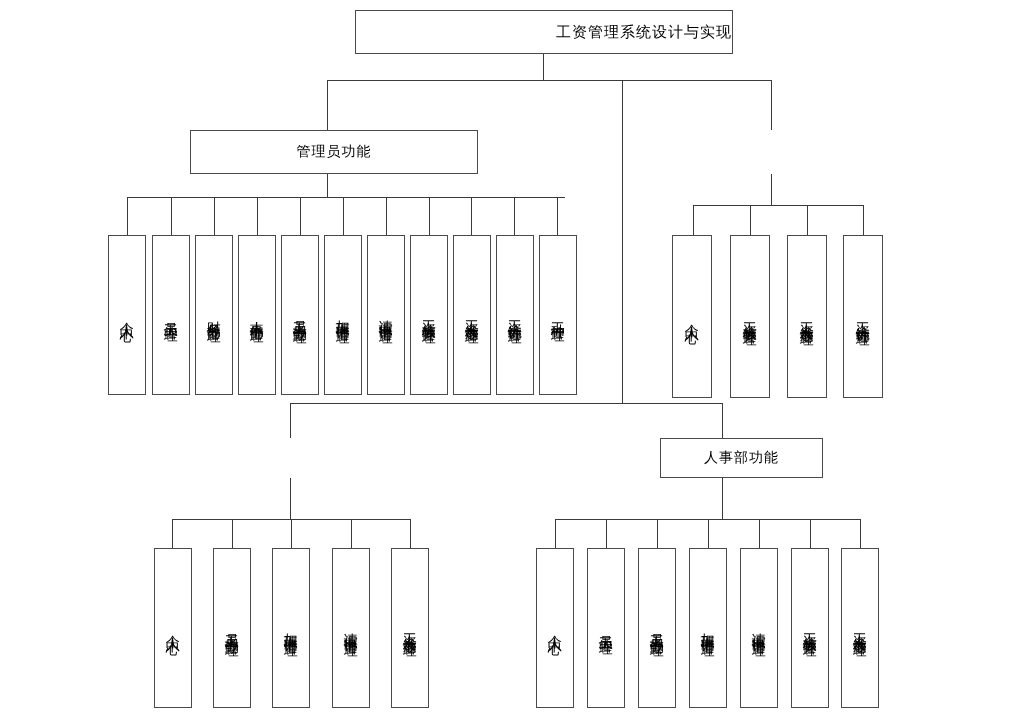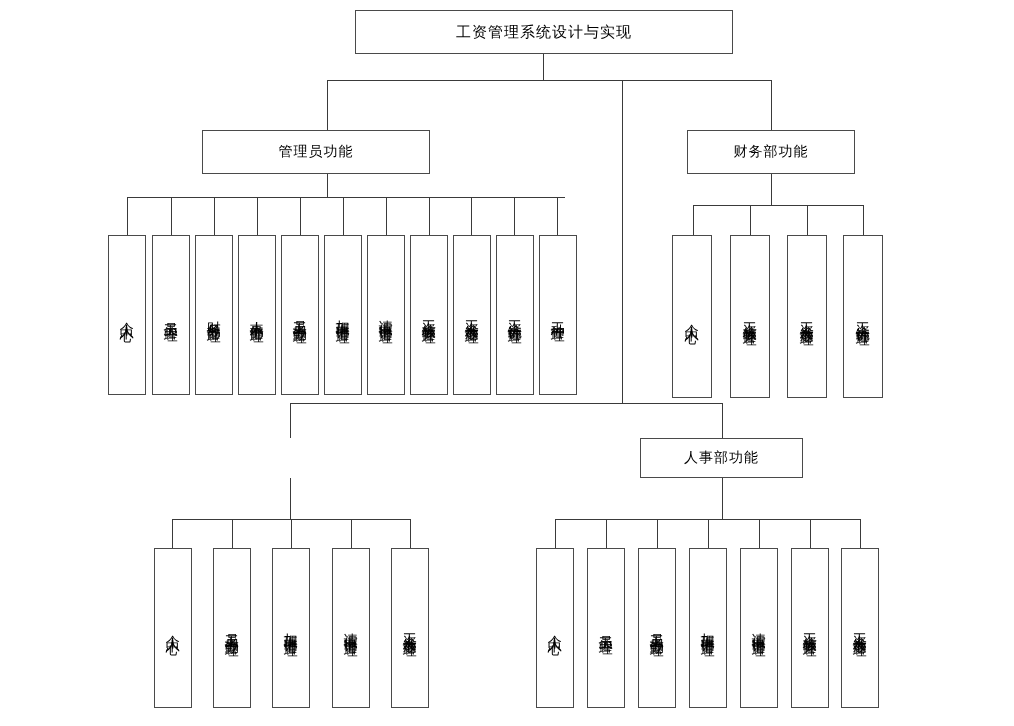--- a/index.html
+++ b/index.html
@@ -60,40 +60,37 @@
     display: block;
     writing-mode: vertical-rl;
     text-orientation: upright;
   }
 </style>
 </head>
 <body>
 
 <div id="canvas">
 
-  <div class="node root" style="left:355px; top:10px; width:378px; height:44px;">
+  <div class="node root" style="left:355px; top:10px; width:378px; height:44px;justify-content:flex-end;">
     <span>工资管理系统设计与实现</span>
   </div>
 
   <div class="line v" style="left:543px; top:54px; height:26px;"></div>
 
   <div class="line h" style="left:327px; top:80px; width:396px;"></div>
 
   <div class="line v" style="left:327px; top:80px; height:50px;"></div>
 
   <div class="line v" style="left:771px; top:80px; height:50px;"></div>
   <div class="line h" style="left:622px; top:80px; width:150px;"></div>
 
   <div class="line v" style="left:622px; top:80px; height:323px;"></div>
 
-  <div class="node branch" style="left:202px; top:130px; width:228px; height:44px;">
+  <div class="node branch" style="left:190px; top:130px; width:288px; height:44px;">
     <span>管理员功能</span>
-  </div>
-  <div class="node branch" style="left:687px; top:130px; width:168px; height:44px;">
-    <span>财务部功能</span>
   </div>
 
   <div class="line v" style="left:327px; top:174px; height:23px;"></div>
   <div class="line h" style="left:127px; top:197px; width:438px;"></div>
 
   <div class="line v" style="left:127px; top:197px; height:38px;"></div>
   <div class="line v" style="left:171px; top:197px; height:38px;"></div>
   <div class="line v" style="left:214px; top:197px; height:38px;"></div>
   <div class="line v" style="left:257px; top:197px; height:38px;"></div>
   <div class="line v" style="left:300px; top:197px; height:38px;"></div>
@@ -155,21 +152,21 @@
     <span>工资发放管理</span>
     </div>
   <div class="node leaf" style="left:843px; top:235px; width:40px; height:163px;">
     <span>工资统计管理</span>
     </div>
 
   <div class="line h" style="left:290px; top:403px; width:433px;"></div>
   <div class="line v" style="left:290px; top:403px; height:35px;"></div>
   <div class="line v" style="left:722px; top:403px; height:35px;"></div>
 
-  <div class="node branch" style="left:640px; top:438px; width:163px; height:40px;align-items:center;">
+  <div class="node branch" style="left:660px; top:438px; width:163px; height:40px;align-items:center;">
     <span>人事部功能</span>
   </div>
 
   <div class="line v" style="left:290px; top:478px; height:41px;"></div>
   <div class="line h" style="left:172px; top:519px; width:239px;"></div>
   <div class="line v" style="left:172px; top:519px; height:29px;"></div>
   <div class="line v" style="left:232px; top:519px; height:29px;"></div>
   <div class="line v" style="left:291px; top:519px; height:29px;"></div>
   <div class="line v" style="left:351px; top:519px; height:29px;"></div>
   <div class="line v" style="left:410px; top:519px; height:29px;"></div>

